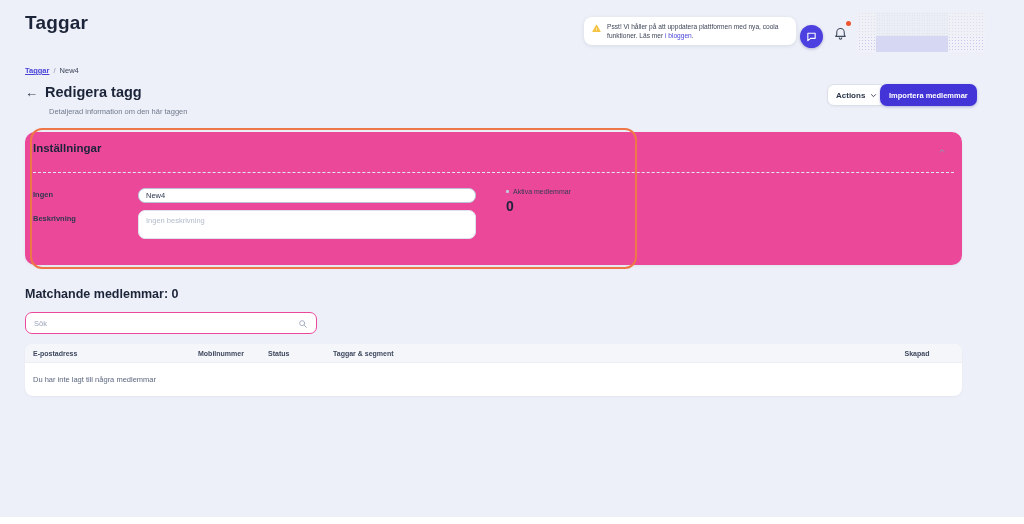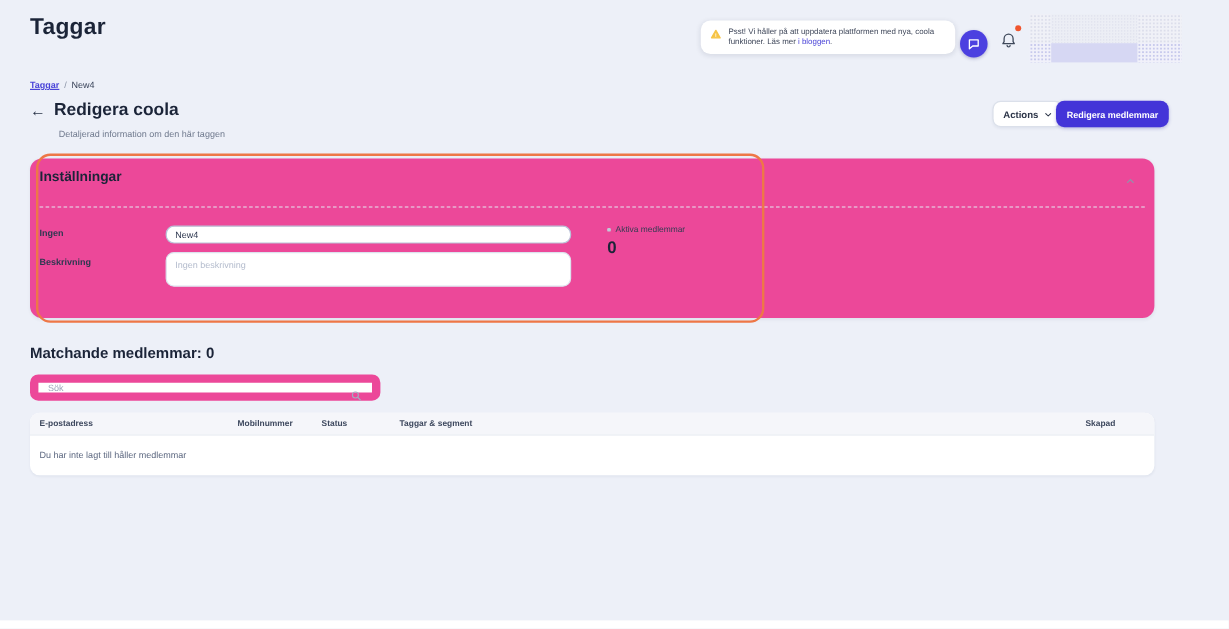--- a/index.html
+++ b/index.html
@@ -60,21 +60,21 @@
   .stat { position:absolute; left:481px; top:56px; }
   .stat-label { font-size:7px; color:#323c52; display:flex; align-items:center; gap:4px; }
   .stat-dot { width:3px; height:3px; border-radius:1px; background:#c3c9d8; display:inline-block; }
   .stat-value { font-size:14px; font-weight:800; margin-top:3px; }
 
   .highlight { left:30px; top:128px; width:607px; height:141px; border:2.4px solid #ee7747; border-radius:12px;
                pointer-events:none; }
 
   .members-heading { left:25px; top:287px; font-size:12.5px; font-weight:800; }
 
-  .search-box { left:25px; top:312px; width:292px; height:22px; background:#fff; border:7px solid #ec4899;
+  .search-box { left:25px; top:312px; width:292px; height:22px; background:#fff; border:1px solid #ec4899;
                 border-radius:7px; }
   .search-box input { position:absolute; left:0; top:0; width:100%; height:100%; border:none; background:transparent;
                       border-radius:7px; padding:0 24px 0 8px; font-size:7.5px; color:#2e3850; outline:none;
                       font-family:"Liberation Sans", sans-serif; }
   .search-box input::placeholder { color:#9aa3b8; }
   .search-icon { position:absolute; right:8px; top:6px; line-height:0; }
 
   .table { left:25px; top:344px; width:937px; border-radius:8px; overflow:hidden; background:#fff;
            box-shadow:0 1px 2px rgba(25,35,70,.05); }
   .thead { display:grid; grid-template-columns:165px 70px 65px 539px auto; padding-left:8px; height:19px;
@@ -127,30 +127,30 @@
     </div>
   </div>
 
   <div class="abs breadcrumb">
     <a>Taggar</a>
     <span>/</span>
     <span class="current">New4</span>
   </div>
 
   <div class="abs back-arrow">←</div>
-  <div class="abs page-heading">Redigera coola</div>
+  <div class="abs page-heading">Redigera tagg</div>
   <div class="abs subheading">Detaljerad information om den här taggen</div>
 
   <button class="abs actions-btn">
     <span>Actions</span>
     <svg width="7" height="7" viewBox="0 0 24 24" fill="none" stroke="#2b3447" stroke-width="3" stroke-linecap="round" stroke-linejoin="round">
         <polyline points="5,9 12,16 19,9"></polyline>
       </svg>
   </button>
-  <button class="abs import-btn">Redigera medlemmar</button>
+  <button class="abs import-btn">Importera medlemmar</button>
 
   <section class="abs card">
     <h2 class="card-title">Inställningar</h2>
     <span class="collapse-icon">
       <svg width="8" height="8" viewBox="0 0 24 24" fill="none" stroke="#8d96ad" stroke-width="3" stroke-linecap="round" stroke-linejoin="round">
           <polyline points="5,15 12,8 19,15"></polyline>
         </svg>
     </span>
     <div class="dashed-sep"></div>
 
@@ -185,18 +185,18 @@
 
   <div class="abs table">
     <div class="thead">
       <div class="th">E-postadress</div>
       <div class="th">Mobilnummer</div>
       <div class="th">Status</div>
       <div class="th">Taggar &amp; segment</div>
       <div class="th th-skapad">Skapad</div>
     </div>
     <div class="tbody-row">
-      <span>Du har inte lagt till håller medlemmar</span>
+      <span>Du har inte lagt till några medlemmar</span>
     </div>
   </div>
 
   <div class="abs bottom-strip"></div>
 </div>
 
 </body></html>

